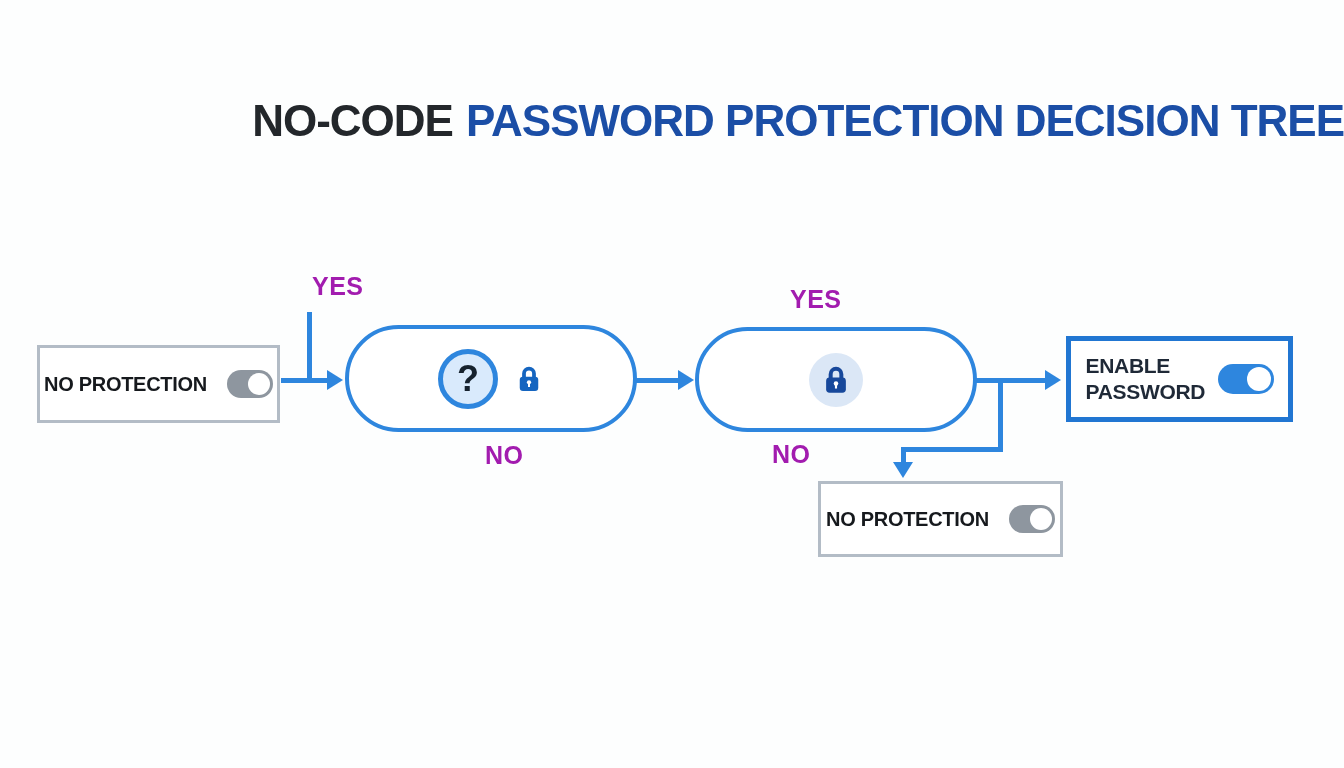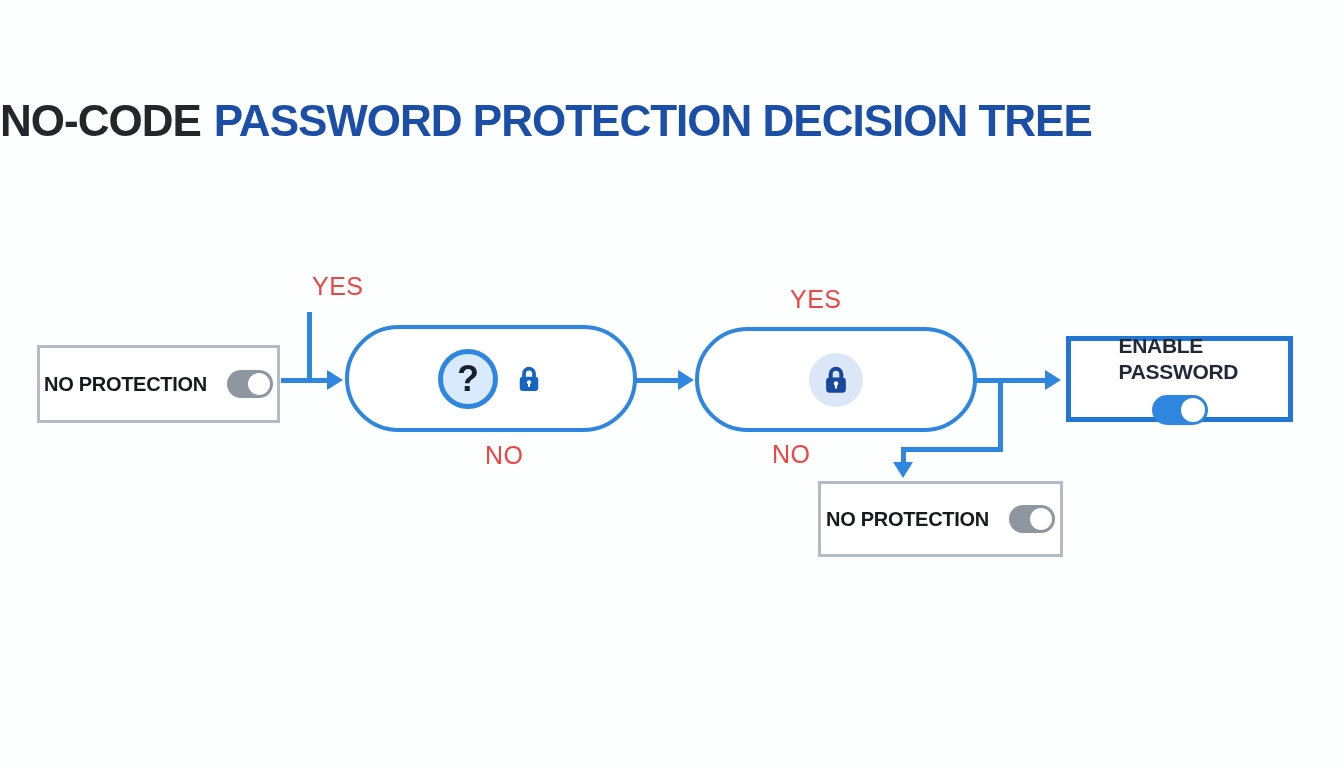--- a/index.html
+++ b/index.html
@@ -3,21 +3,21 @@
 <meta charset="utf-8">
 <style>
   html,body{margin:0;padding:0;background:#ffffff;}
   .canvas{
     position:relative;width:1344px;height:768px;overflow:hidden;
     background:#fdfefe;
     font-family:"Liberation Sans", sans-serif;
   }
   
   .title{
-    position:absolute;top:96px;left:0;right:0;text-align:left;
+    position:absolute;top:96px;left:0;right:0;text-align:right;
     font-size:44px;font-weight:700;letter-spacing:-1px;white-space:nowrap;
   }
   .title .t-dark{color:#23272b;}
   .title .t-blue{color:#1b4ea6;margin-left:13px;}
 
   
   .node-box{
     position:absolute;background:#ffffff;box-sizing:border-box;
     display:flex;align-items:center;justify-content:center;gap:20px;
   }
@@ -61,21 +61,21 @@
   }
   .lock-disc{
     width:54px;height:54px;border-radius:50%;background:#dbe7f6;
     display:flex;align-items:center;justify-content:center;flex:0 0 auto;
   }
   .lock-blue{color:#1565c0;}
   .lock-navy{color:#17489b;}
 
   
   .edge-label{
-    position:absolute;font-size:25px;font-weight:400;color:#ef4444;
+    position:absolute;font-size:25px;font-weight:700;color:#a21caf;
     letter-spacing:0.5px;
   }
 
   
   .line{position:absolute;background:#2e86de;}
   .head-right{
     position:absolute;width:0;height:0;
     border-top:10px solid transparent;border-bottom:10px solid transparent;
     border-left:16px solid #2e86de;
   }
@@ -136,21 +136,21 @@
     <span class="lock-disc">
       <svg class="lock-navy" width="32" height="32" viewBox="0 0 24 24">
         <path d="M8 11V7.6a4 4 0 0 1 8 0V11" fill="none" stroke="currentColor" stroke-width="3"></path>
         <rect x="4.6" y="10.2" width="14.8" height="11.4" rx="2.6" fill="currentColor"></rect>
         <circle cx="12" cy="14.6" r="1.7" fill="#ffffff"></circle>
         <rect x="11.2" y="14.8" width="1.6" height="3.6" fill="#ffffff"></rect>
       </svg>
     </span>
   </div>
 
-  <div class="node-box blue-box" style="left:1066px;top:336px;width:227px;height:86px;gap:10px;flex-direction:column;">
+  <div class="node-box blue-box" style="left:1066px;top:336px;width:227px;height:86px;gap:10px;">
     <span class="enable-label">ENABLE PASSWORD</span>
     <span class="toggle toggle-blue">
         <span class="knob"></span>
       </span>
   </div>
 
   <div class="node-box gray-box" style="left:818px;top:481px;width:245px;height:76px;">
     <span class="box-label">NO PROTECTION</span>
     <span class="toggle toggle-gray">
         <span class="knob"></span>

